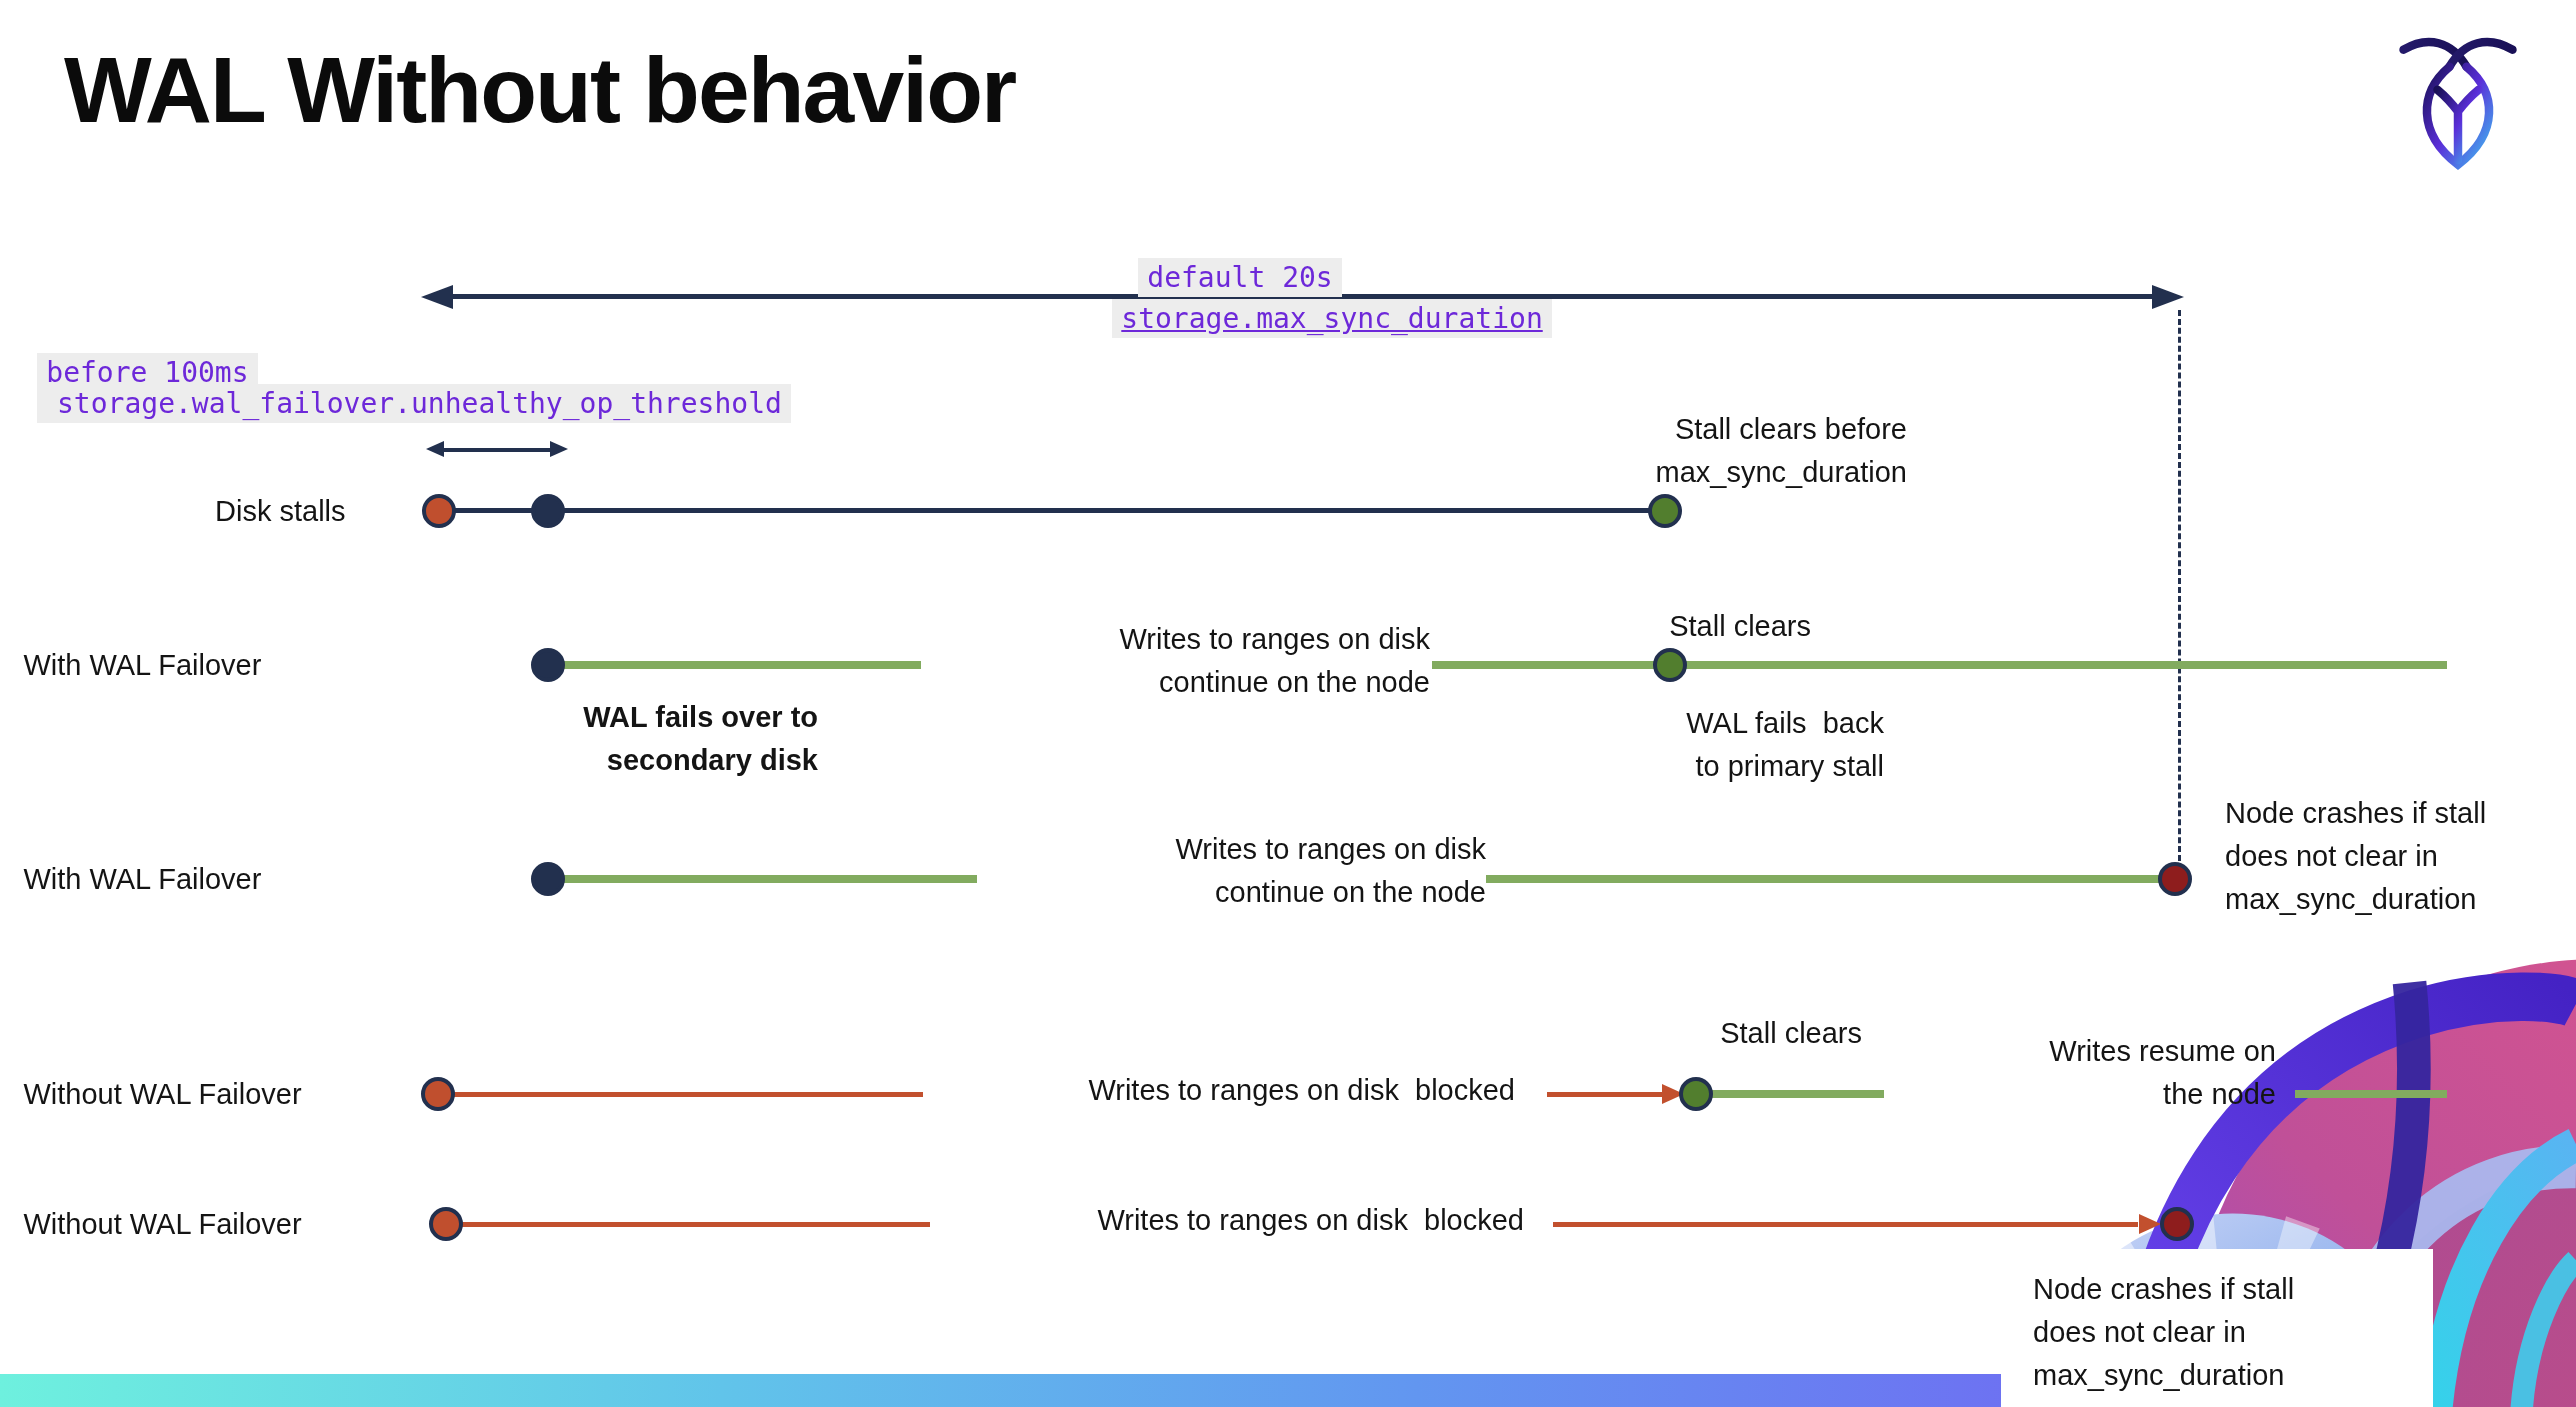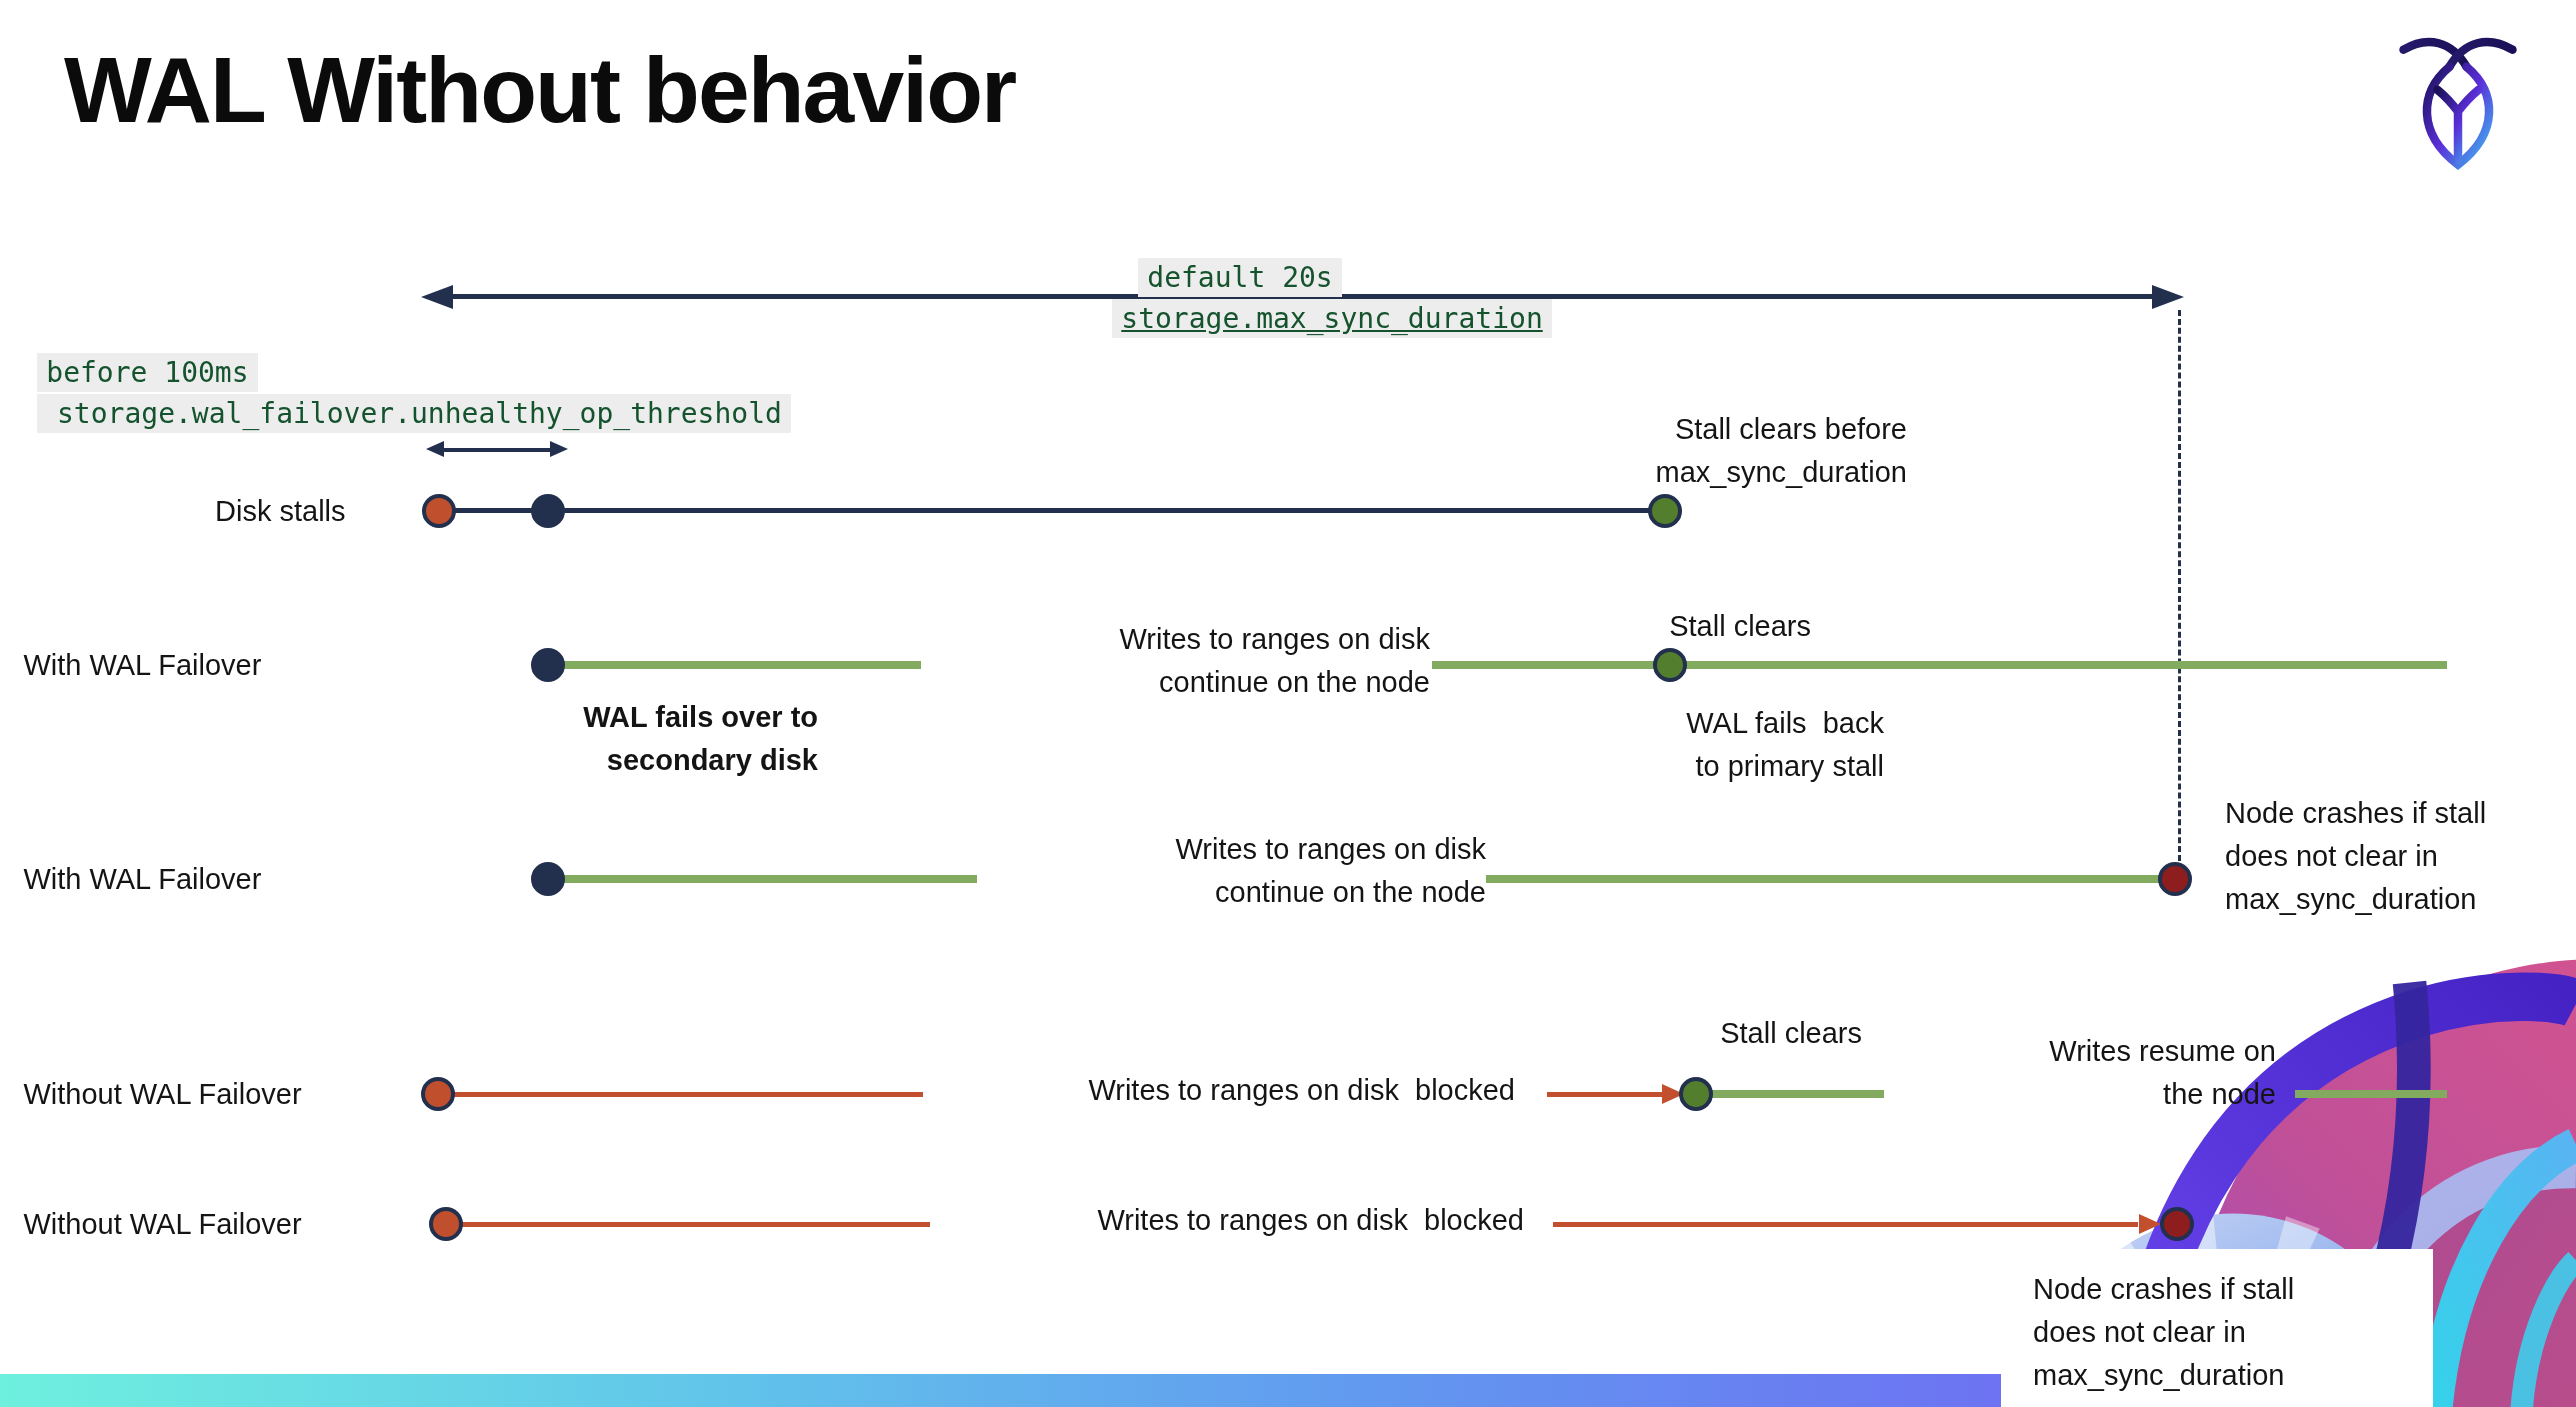--- a/index.html
+++ b/index.html
@@ -8,21 +8,21 @@
     background:#ffffff;font-family:"Liberation Sans",sans-serif;color:#111;
   }
   .abs{position:absolute;}
   
   .page-title{
     left:64px;top:37px;font-size:93px;font-weight:700;letter-spacing:-1.9px;
     color:#0b0b0b;z-index:5;
   }
   
   .mono-label{
-    font-family:"DejaVu Sans Mono",monospace;font-size:28px;color:#14532d;
+    font-family:"DejaVu Sans Mono",monospace;font-size:28px;color:#6d28d9;
     background:#ededed;padding:2.8px 9.3px;width:-moz-fit-content;width:fit-content;
     white-space:pre;z-index:4;
   }
   
   .hline{height:4.7px;background:#22304e;z-index:3;}
   .gline{height:8.4px;background:#82ab5f;z-index:5;}
   .rline{height:4.7px;background:#c2502e;z-index:5;}
   .tri-l{width:0;height:0;border-top:12px solid transparent;border-bottom:12px solid transparent;
          border-right:32px solid #22304e;z-index:3;}
   .tri-r{width:0;height:0;border-top:12px solid transparent;border-bottom:12px solid transparent;
@@ -84,21 +84,21 @@
   </g>
 </svg>
 
 <div class="abs tri-l" style="left:421px;top:285px;"></div>
 <div class="abs hline" style="left:447px;top:294px;width:1707px;"></div>
 <div class="abs tri-r" style="left:2152px;top:285px;"></div>
 <div class="abs mono-label" style="left:1138px;top:258px;">default 20s</div>
 <div class="abs mono-label" style="left:1112px;top:299px;text-decoration:underline;">storage.max_sync_duration</div>
 
 <div class="abs mono-label" style="left:37px;top:353px;">before 100ms</div>
-<div class="abs mono-label" style="left:37px;top:394px;padding-left:20px;">storage.wal_failover.unhealthy_op_threshold</div>
+<div class="abs mono-label" style="left:37px;top:384px;padding-left:20px;">storage.wal_failover.unhealthy_op_threshold</div>
 <div class="abs stri-l" style="left:426px;top:441px;"></div>
 <div class="abs sline" style="left:441px;top:448px;width:110px;"></div>
 <div class="abs stri-r" style="left:550px;top:441px;"></div>
 
 <div class="abs dashline" style="left:2178px;top:310px;height:551px;"></div>
 
 <div class="abs row-label right" style="left:215px;top:490px;width:173px;">Disk stalls</div>
 <div class="abs hline" style="left:439px;top:508px;width:109px;"></div>
 <div class="abs hline" style="left:549px;top:508px;width:1117px;"></div>
 <div class="abs dot dot-red" style="left:422px;top:494px;"></div>

